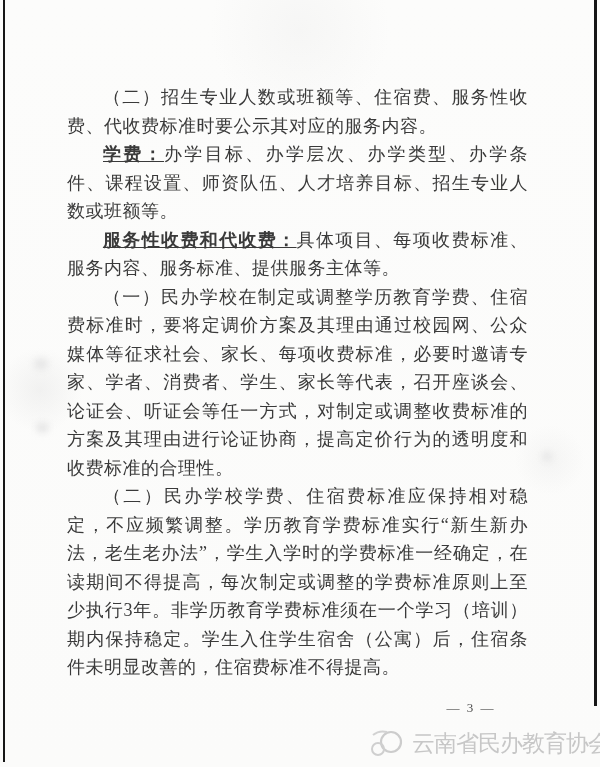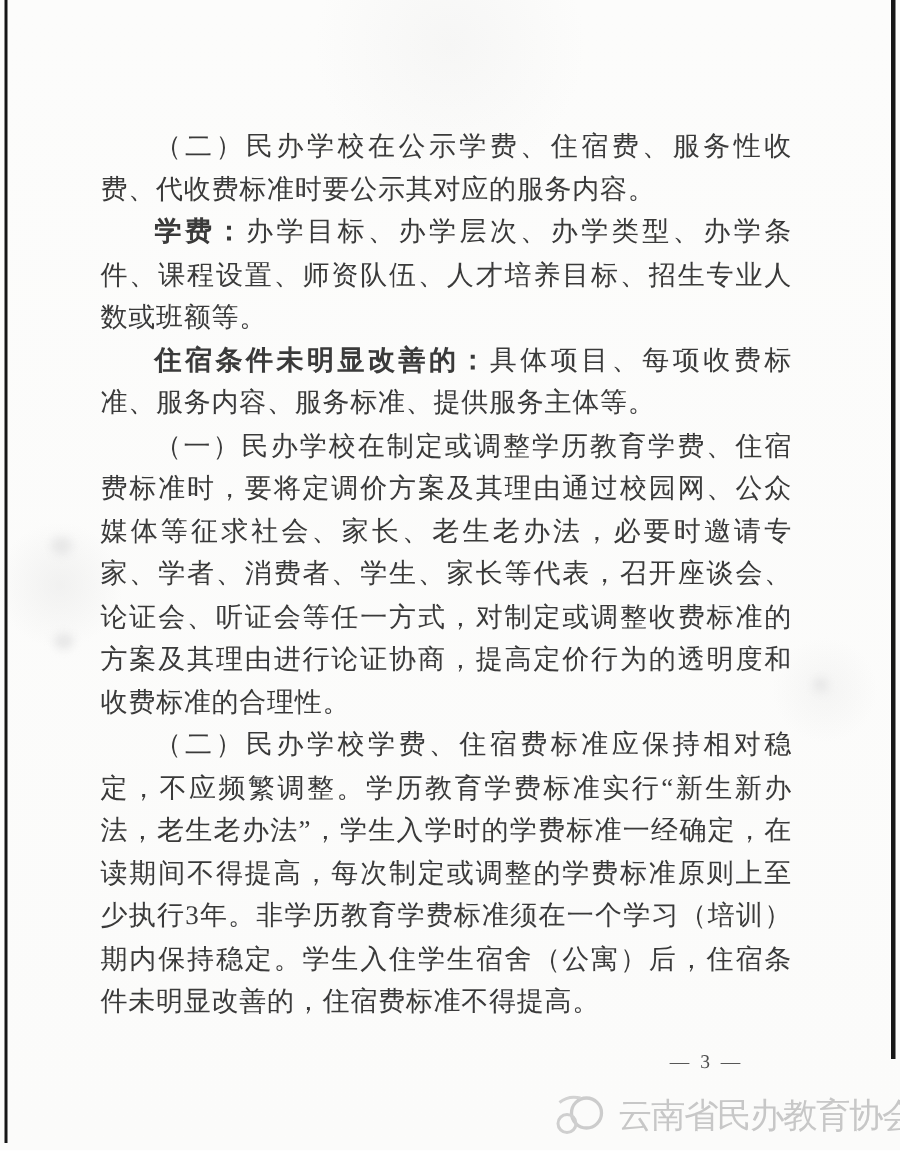--- a/index.html
+++ b/index.html
@@ -43,21 +43,21 @@
     line-height: 28.5px;
     letter-spacing: 0.5px;
     text-align: justify;
     text-justify: inter-ideograph;
   }
   .content p {
     margin: 0;
     padding: 0;
     text-indent: 2em;
   }
-  .term { font-weight: bold; }
+  .term { font-weight: bold; text-decoration: underline; }
   p.heading { font-weight: bold; color: #323232; }
   .page-number {
     position: absolute;
     left: 436px;
     top: 700px;
     width: 70px;
     text-align: center;
     font-size: 13px;
     letter-spacing: 2px;
     color: #4d4d4d;
@@ -84,24 +84,24 @@
 <div class="page">
 
   <div class="scan-edge left"></div>
   <div class="scan-edge right"></div>
 
   <div class="smudge" style="left:34px; top:358px; width:14px; height:12px;"></div>
   <div class="smudge" style="left:36px; top:422px; width:13px; height:11px;"></div>
   <div class="smudge" style="left:542px; top:452px; width:10px; height:9px;"></div>
 
   <div class="content">
-    <p><span>（二）民办学校在公示学费、住宿费、服务性收费、代收费标准时要公示其对应的服务内容。</span></p>
+    <p><span>（二）招生专业人数或班额等、住宿费、服务性收费、代收费标准时要公示其对应的服务内容。</span></p>
     <p><span class="term">学费：</span><span>办学目标、办学层次、办学类型、办学条件、课程设置、师资队伍、人才培养目标、招生专业人数或班额等。</span></p>
-    <p><span class="term">住宿条件未明显改善的：</span><span>具体项目、每项收费标准、服务内容、服务标准、提供服务主体等。</span></p>
-    <p><span>（一）民办学校在制定或调整学历教育学费、住宿费标准时，要将定调价方案及其理由通过校园网、公众媒体等征求社会、家长、老生老办法，必要时邀请专家、学者、消费者、学生、家长等代表，召开座谈会、论证会、听证会等任一方式，对制定或调整收费标准的方案及其理由进行论证协商，提高定价行为的透明度和收费标准的合理性。</span></p>
+    <p><span class="term">服务性收费和代收费：</span><span>具体项目、每项收费标准、服务内容、服务标准、提供服务主体等。</span></p>
+    <p><span>（一）民办学校在制定或调整学历教育学费、住宿费标准时，要将定调价方案及其理由通过校园网、公众媒体等征求社会、家长、每项收费标准，必要时邀请专家、学者、消费者、学生、家长等代表，召开座谈会、论证会、听证会等任一方式，对制定或调整收费标准的方案及其理由进行论证协商，提高定价行为的透明度和收费标准的合理性。</span></p>
     <p><span>（二）民办学校学费、住宿费标准应保持相对稳定，不应频繁调整。学历教育学费标准实行“新生新办法，老生老办法”，学生入学时的学费标准一经确定，在读期间不得提高，每次制定或调整的学费标准原则上至少执行3年。非学历教育学费标准须在一个学习（培训）期内保持稳定。学生入住学生宿舍（公寓）后，住宿条件未明显改善的，住宿费标准不得提高。</span></p>
   </div>
 
   <div class="page-number">— 3 —</div>
 
   <div class="footer">
     <svg class="logo" viewBox="0 0 38 32">
       <circle cx="22" cy="15" r="10" fill="none" stroke="#cccccc" stroke-width="2.2"></circle>
       <circle cx="9" cy="22" r="6" fill="none" stroke="#cfcfcf" stroke-width="2"></circle>
       <path d="M4 8 Q10 3 18 5" fill="none" stroke="#d2d2d2" stroke-width="2"></path>

